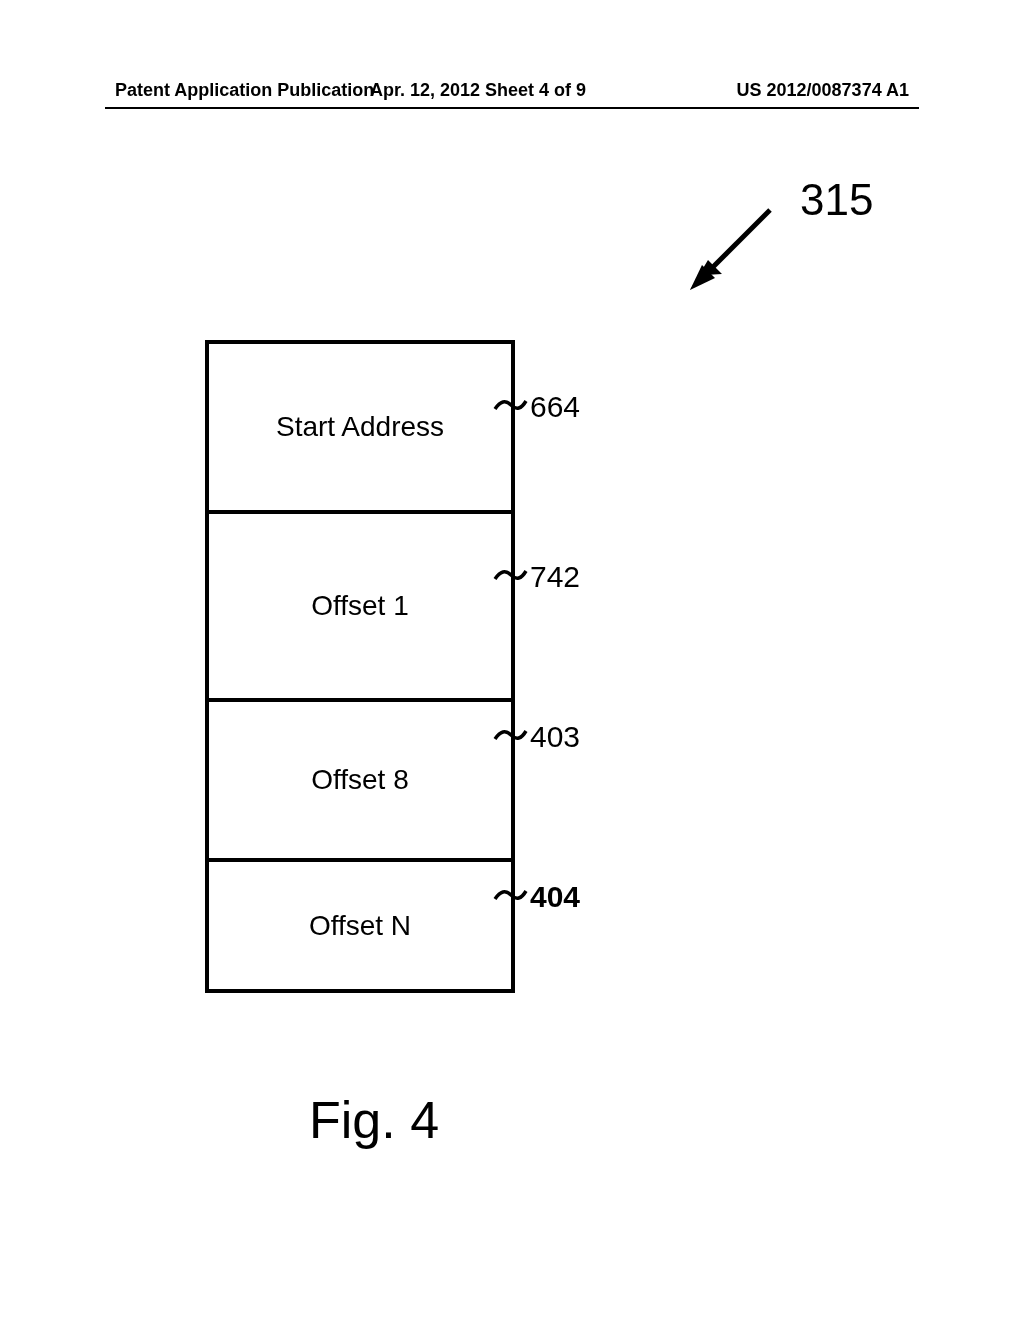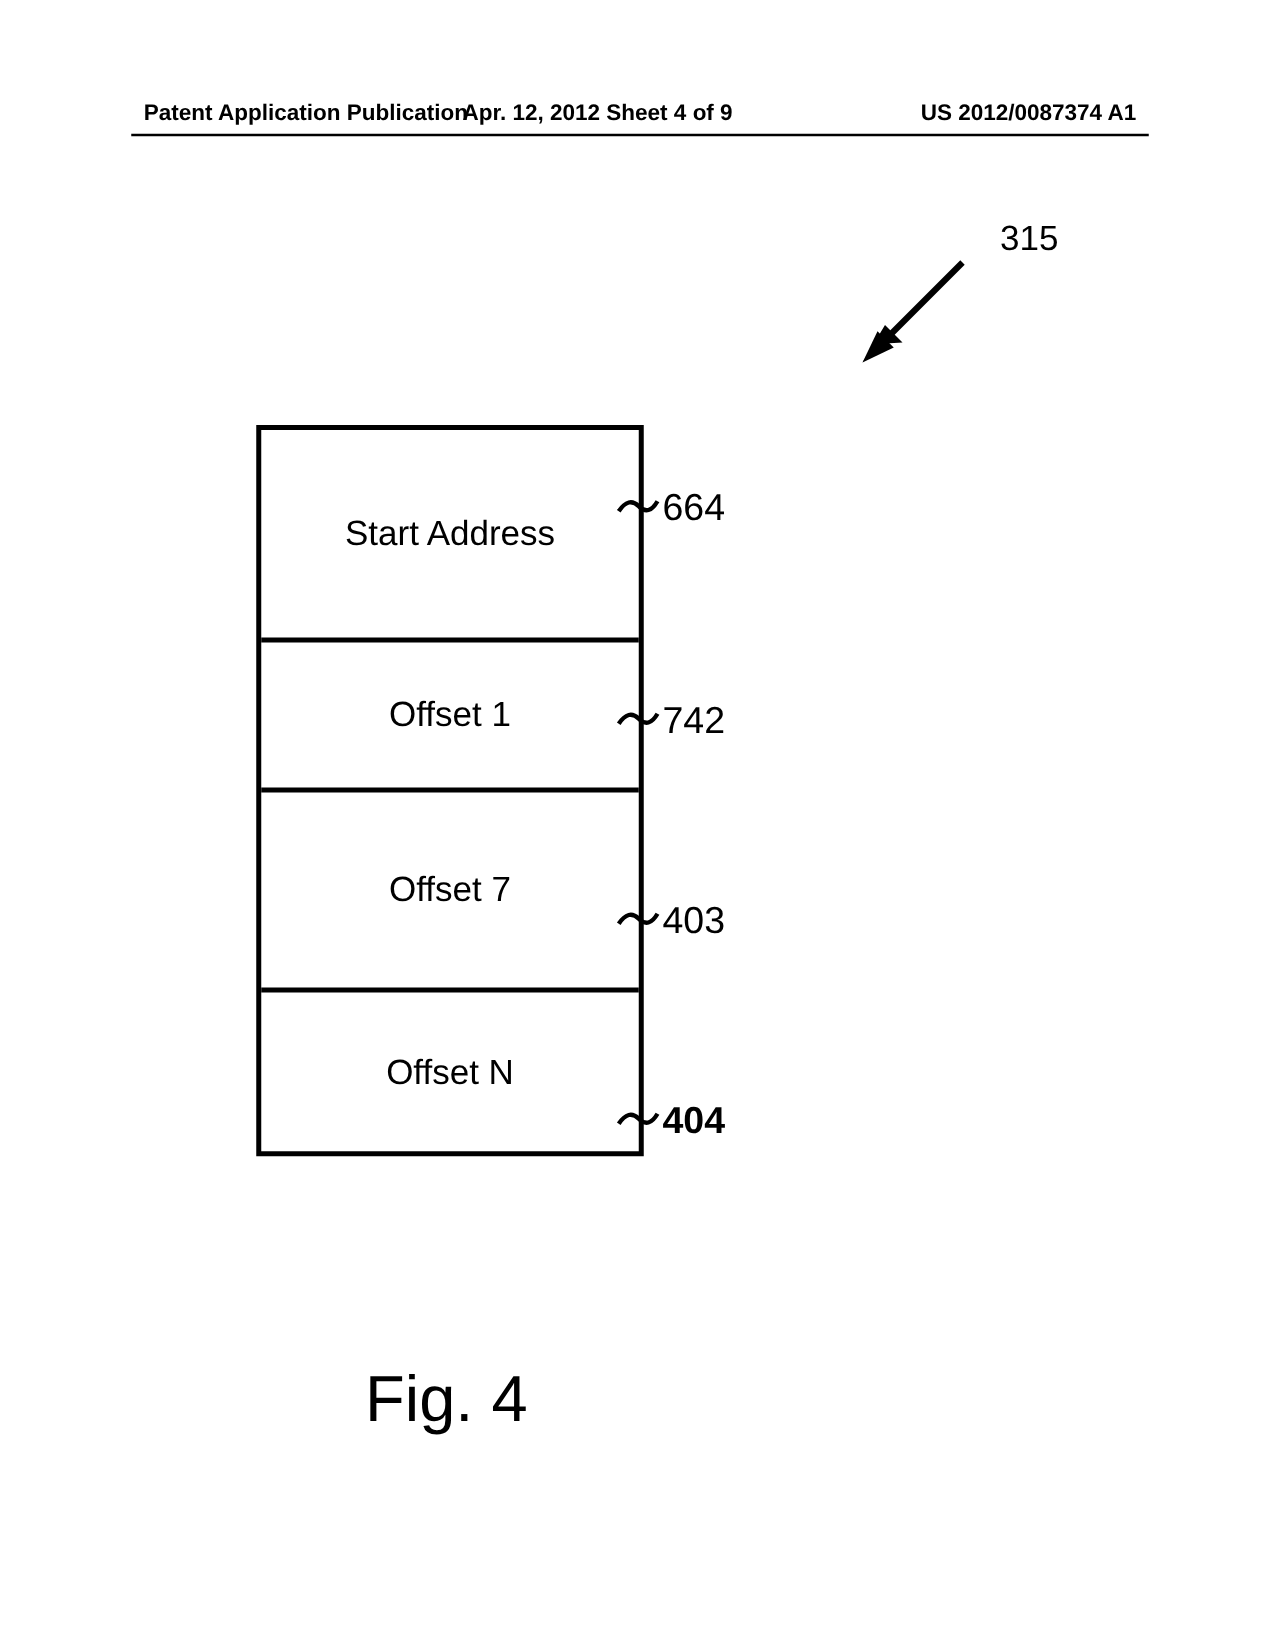--- a/index.html
+++ b/index.html
@@ -41,21 +41,21 @@
       position: absolute;
       top: 107px;
       left: 105px;
       right: 105px;
       border-top: 2px solid black;
     }
     .pointer-label {
       position: absolute;
       top: 175px;
       left: 800px;
-      font-size: 28px;
+      font-size: 44px;
       font-weight: normal;
     }
     .arrow {
       position: absolute;
       top: 200px;
       left: 680px;
       width: 100px;
       height: 100px;
     }
     .table-container {
@@ -74,21 +74,21 @@
       font-size: 28px;
       position: relative;
     }
     .table-row:last-child {
       border-bottom: none;
     }
     .row-0 {
       height: 170px;
     }
     .row-1 {
-      height: 120px;
+      height: 188px;
       align-items: center;
     }
     .row-2 {
       height: 160px;
     }
     .row-3 {
       height: 127px;
     }
     .ref-label {
       position: absolute;
@@ -104,21 +104,21 @@
     .ref-1 { top: 560px; }
     .ref-2 { top: 720px; }
     .ref-3 { top: 880px; font-weight: bold; }
     .tilde-0 { top: 395px; }
     .tilde-1 { top: 565px; }
     .tilde-2 { top: 725px; }
     .tilde-3 { top: 885px; }
     .figure-label {
       position: absolute;
       top: 1090px;
-      left: 292px;
+      left: 309px;
       font-size: 52px;
       font-weight: normal;
     }
   </style>
 </head>
 <body>
 
 <div class="header">
   <span class="header-left">Patent Application Publication</span>
   <span class="header-center">Apr. 12, 2012  Sheet 4 of 9</span>
@@ -135,21 +135,21 @@
 </svg>
 
 <div class="table-container">
   <div class="table-row row-0">
     <span>Start Address</span>
   </div>
   <div class="table-row row-1">
     <span>Offset 1</span>
   </div>
   <div class="table-row row-2">
-    <span>Offset 7</span>
+    <span>Offset 8</span>
   </div>
   <div class="table-row row-3">
     <span>Offset N</span>
   </div>
 </div>
 
 <svg class="tilde tilde-0" width="35" height="20" viewBox="0 0 35 20">
   <path d="M 2 14 Q 10 2, 18 10 Q 26 18, 33 6" stroke="black" stroke-width="3.5" fill="none"></path>
 </svg>
 <div class="ref-label ref-0">664</div>

